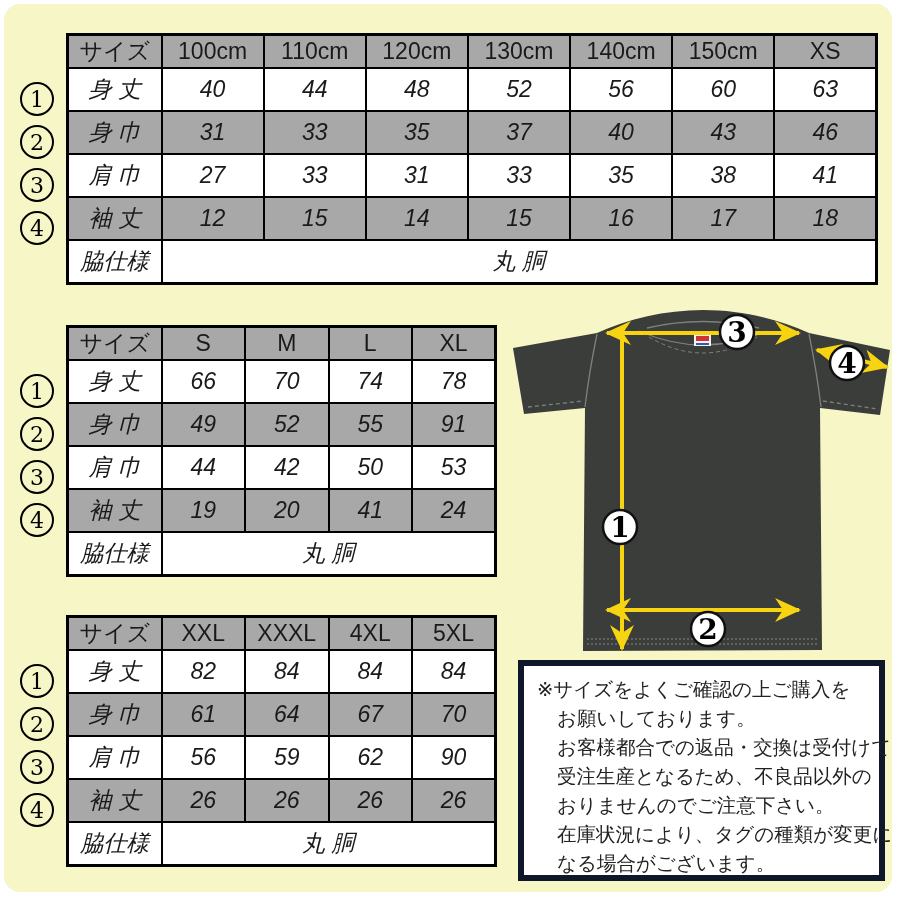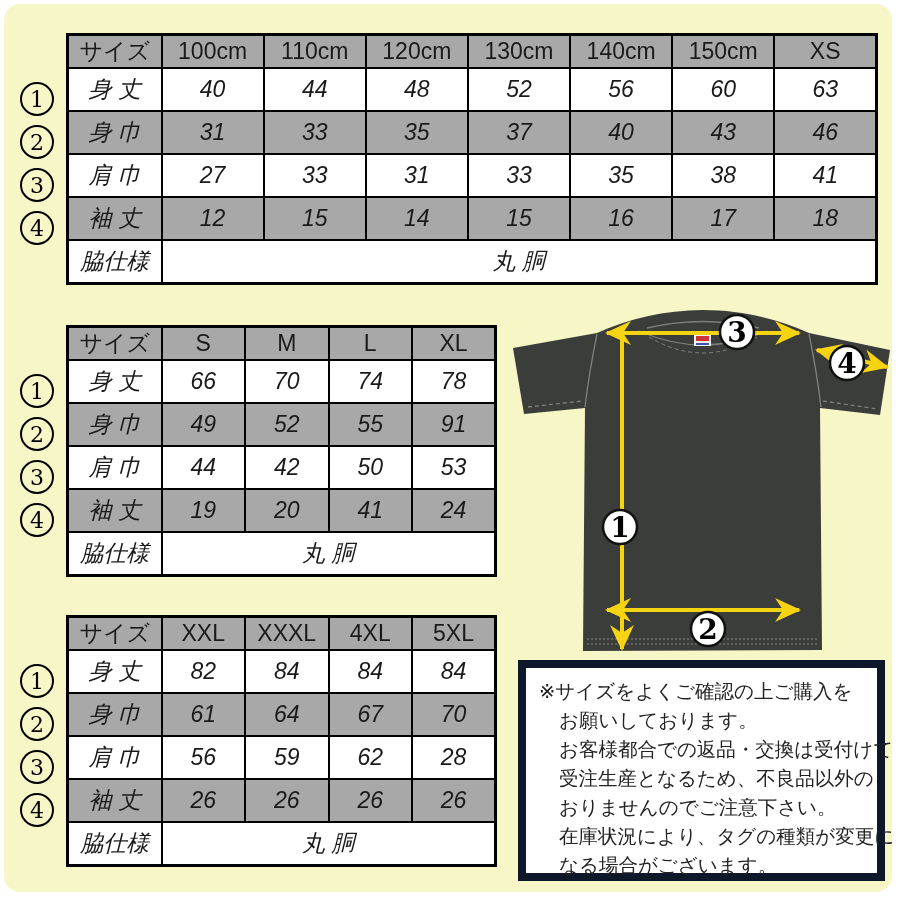--- a/index.html
+++ b/index.html
@@ -40,21 +40,21 @@
     border:2px solid #000;border-radius:50%;
     display:flex;align-items:center;justify-content:center;
     font-family:"DejaVu Serif","Liberation Serif",serif;
     font-size:22px;color:#000;background:transparent;
   }
   
   .shirt-wrap{position:absolute;left:503px;top:303px;width:395px;height:358px;}
   
   .notice{
     position:absolute;left:518px;top:660px;width:367px;height:221px;
-    background:#ffffff;border:8px solid #0f172a;box-sizing:border-box;
+    background:#ffffff;border:6px solid #0f172a;box-sizing:border-box;
     padding:9px 23px 0 13px;
   }
   .notice .line{
     font-size:19.5px;line-height:29px;color:#222;white-space:nowrap;
   }
   .notice .line.indent{padding-left:20px;}
 </style>
 </head>
 <body>
 
@@ -227,21 +227,21 @@
           <td>61</td>
           <td>64</td>
           <td>67</td>
           <td>70</td>
         </tr>
         <tr>
           <td>肩 巾</td>
           <td>56</td>
           <td>59</td>
           <td>62</td>
-          <td>28</td>
+          <td>90</td>
         </tr>
         <tr class="gray">
           <td>袖 丈</td>
           <td>26</td>
           <td>26</td>
           <td>26</td>
           <td>26</td>
         </tr>
         <tr>
           <td>脇仕様</td>

